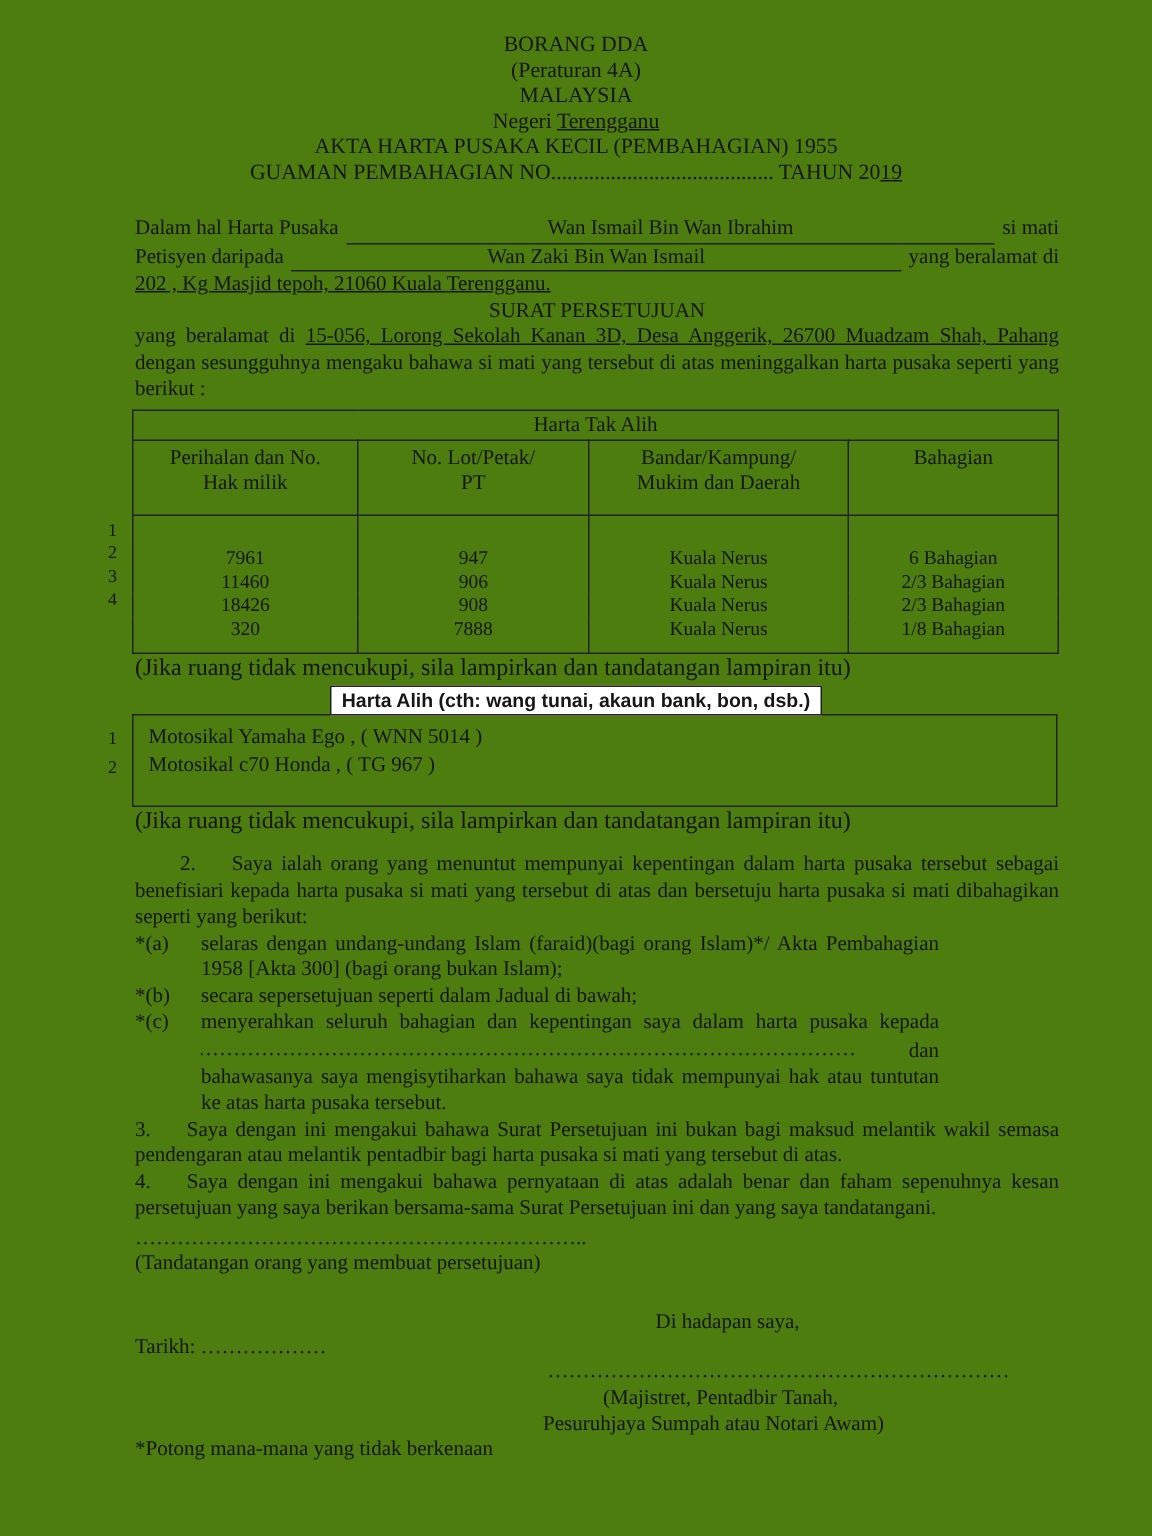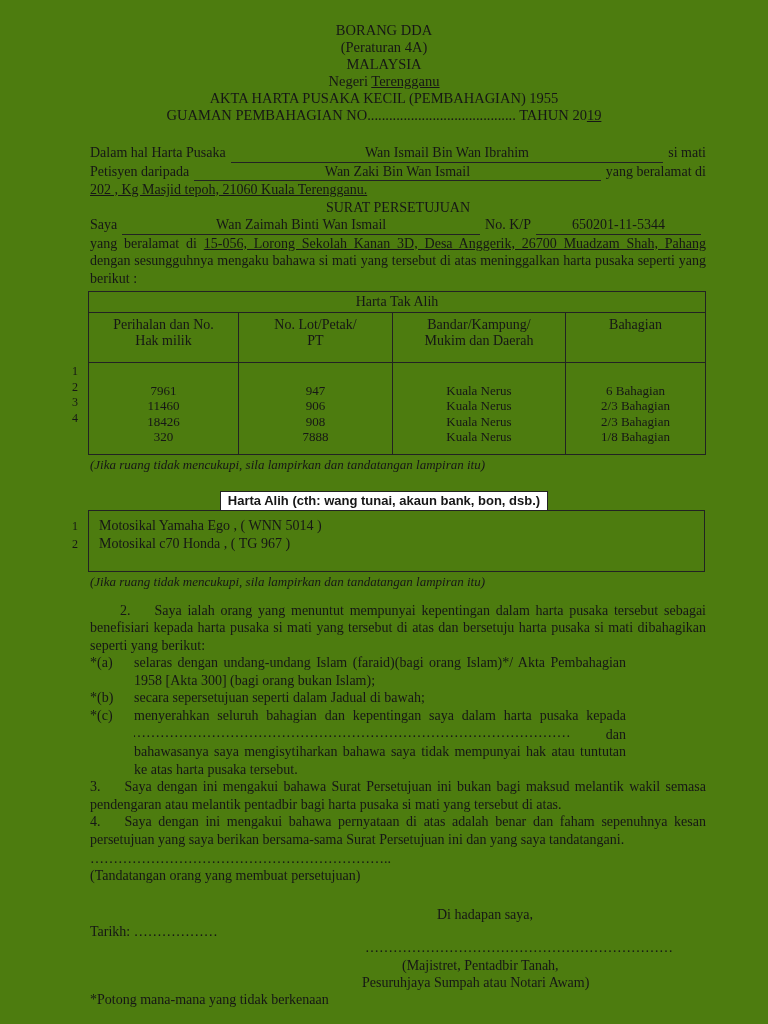--- a/index.html
+++ b/index.html
@@ -27,24 +27,24 @@
   
   .tblwrap{position:relative;margin:4px 0 0 26px;width:617px}
   table.harta{border-collapse:collapse;width:100%;table-layout:fixed}
   table.harta td{text-align:center;vertical-align:top;font-size:13.5px}
   tr.cap td{border:1px solid #222;padding:1px 0;font-size:14px}
   tr.heads td{border:1px solid #222;padding:4px 4px 12px 4px;font-size:14px;line-height:16.5px;white-space:pre-line}
   tr.drow td{border-left:1px solid #222;border-right:1px solid #222;padding:0;font-size:13px;line-height:15.5px}
   tr.drow.first td{padding-top:20px}
   tr.pad td{border-left:1px solid #222;border-right:1px solid #222;border-bottom:1px solid #222;height:7px}
   .rownums{position:absolute;left:-16px;top:73px;display:flex;flex-direction:column;font-size:12px;line-height:15.5px;text-align:right}
-  .note{margin-left:28px;font-style:italic;font-size:13px;line-height:16px;margin-top:2px}
+  .note{margin-left:28px;font-size:16px;line-height:16px;margin-top:2px}
   
   .alih-label{
-    position:relative;z-index:2;display:block;margin:18px auto -1px auto;width:fit-content;
+    position:relative;z-index:2;display:block;margin:3px auto -1px auto;width:fit-content;
     border:1px solid #222;background:#fff;padding:1px 7px;
     font-family:"Liberation Sans", sans-serif;font-weight:bold;font-size:13px;line-height:16px;
   }
   .alih-box{position:relative;border:1px solid #222;margin-left:26px;width:617px;height:62px;padding:6px 10px;box-sizing:border-box}
   .alih-box .item{font-size:14px;line-height:18.5px}
   .alih-nums{position:absolute;left:-17px;top:6px;display:flex;flex-direction:column;font-size:12px;line-height:18.5px;text-align:right}
   
   .clauses{margin:12px 0 0 28px;width:616px}
   .cl{text-align:justify}
   .cl .cno{padding-right:24px}
@@ -87,26 +87,20 @@
     </div>
     <div class="flexline">
       <span class="label">Petisyen daripada</span>
       <span class="fill">Wan Zaki Bin Wan Ismail</span>
       <span class="label">yang beralamat di</span>
     </div>
     <div><span class="u">202 , Kg Masjid tepoh, 21060 Kuala Terengganu.</span></div>
 
     <div class="ctr">SURAT PERSETUJUAN</div>
 
-    <div class="flexline">
-      <span class="label">Saya</span>
-      <span class="fill">Wan Zaimah Binti Wan Ismail</span>
-      <span class="label">No. K/P</span>
-      <span class="fill ic">650201-11-5344</span>
-    </div>
     <div class="just"><span>yang beralamat di </span><span class="u">15-056, Lorong Sekolah Kanan 3D, Desa Anggerik, 26700 Muadzam Shah, Pahang</span><span> dengan sesungguhnya mengaku bahawa si mati yang tersebut di atas meninggalkan harta pusaka seperti yang berikut :</span></div>
   </div>
 
   <div class="tblwrap">
     <div class="rownums">
       <span>1</span>
       <span>2</span>
       <span>3</span>
       <span>4</span>
     </div>

